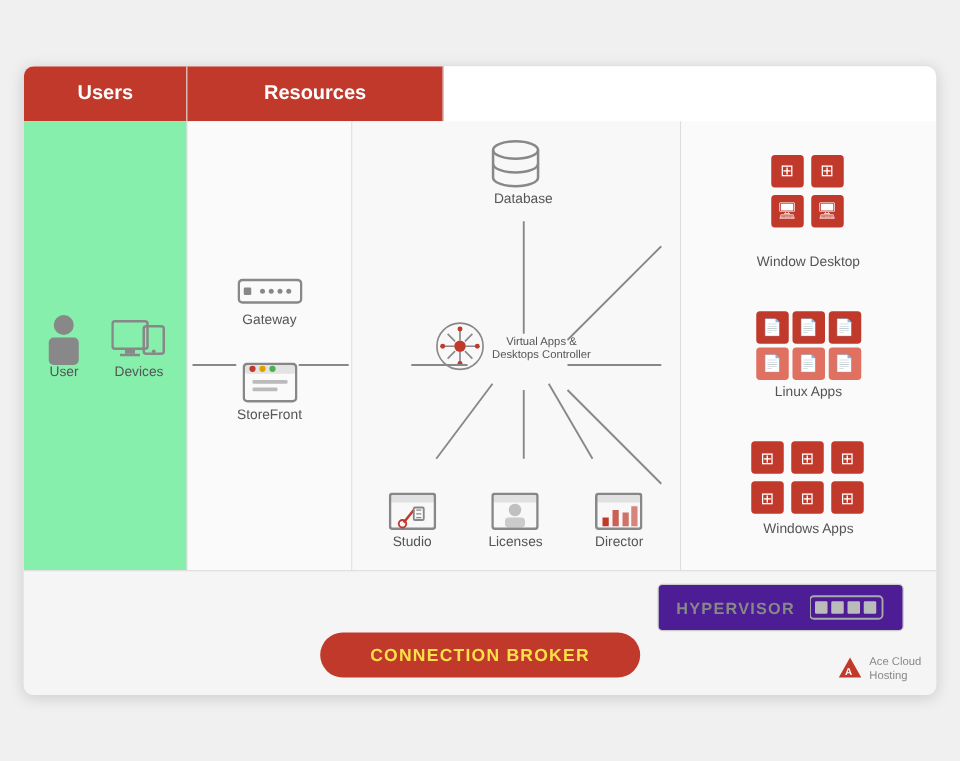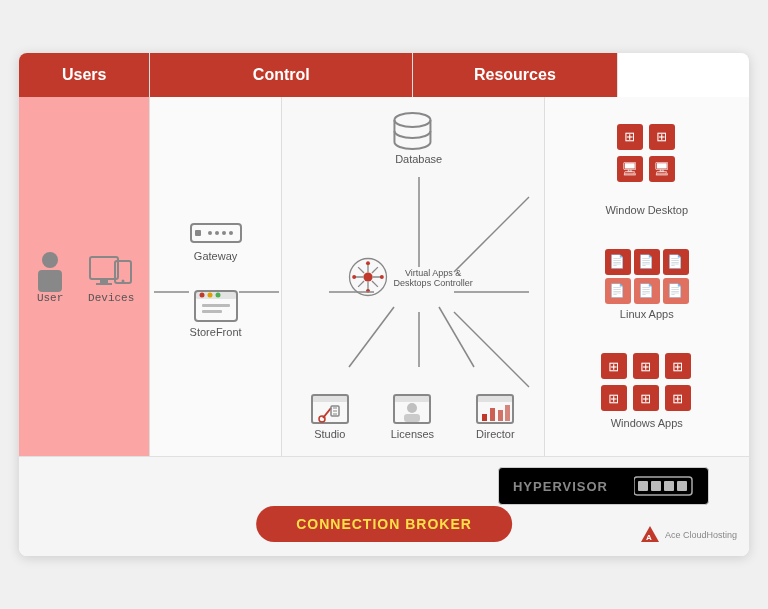--- a/index.html
+++ b/index.html
@@ -51,21 +51,21 @@
       position: relative;
     }
     .col-section {
       display: flex;
       flex-direction: column;
       align-items: center;
       justify-content: center;
       border-right: 1px solid #ddd;
       position: relative;
     }
-    .col-section.users { width: 18%; background: #fca5a5; font-family: Liberation Mono, monospace; }
+    .col-section.users { width: 18%; background: #86efac; }
     .col-section.access { width: 18%; background: #fafafa; }
     .col-section.control { width: 36%; background: #f8f8f8; }
     .col-section.resources { width: 28%; background: #fafafa; border-right: none; }
 
     
     .icon-label {
       display: flex;
       flex-direction: column;
       align-items: center;
       font-size: 11px;
@@ -122,29 +122,29 @@
       display: flex;
       align-items: center;
       justify-content: center;
       background: #f5f5f5;
       border-top: 1px solid #e0e0e0;
     }
 
     
     .hypervisor-box {
       position: absolute;
-      right: 40px;
+      right: 26px;
       top: 10px;
-      background: #000000;
+      background: #4c1d95;
       border: 1.5px solid #ccc;
       border-radius: 4px;
       padding: 6px 14px;
       display: flex;
       align-items: center;
-      gap: 26px;
+      gap: 12px;
       font-size: 13px;
       font-weight: bold;
       color: #888;
       letter-spacing: 1px;
     }
 
     
     .connection-broker-btn {
       background: #c0392b;
       color: #fde047;
@@ -243,23 +243,20 @@
     }
   </style>
 </head>
 <body>
 
 <div class="diagram-wrapper">
 
   <div class="columns-row">
     <div class="col-header col-users">
       <span>Users</span>
-    </div>
-    <div class="col-header col-control">
-      <span>Control</span>
     </div>
     <div class="col-header col-resources">
       <span>Resources</span>
     </div>
   </div>
 
   <div class="content-area">
 
     <div class="col-section users">
       <div class="users-inner">
@@ -470,19 +467,19 @@
 
     <button class="connection-broker-btn">
       <span>CONNECTION BROKER</span>
     </button>
 
     <div class="ace-logo">
       <svg class="ace-logo-triangle" width="22" height="22" viewBox="0 0 22 22">
         <polygon points="11,2 20,18 2,18" fill="#c0392b"></polygon>
         <text x="7" y="16" font-size="8" fill="white" font-weight="bold">A</text>
       </svg>
-      <div style="display:flex;line-height:1.2;">
+      <div style="display:flex;flex-direction:column;line-height:1.2;">
         <span>Ace Cloud</span>
         <span>Hosting</span>
       </div>
     </div>
   </div>
 </div>
 
 </body></html>

